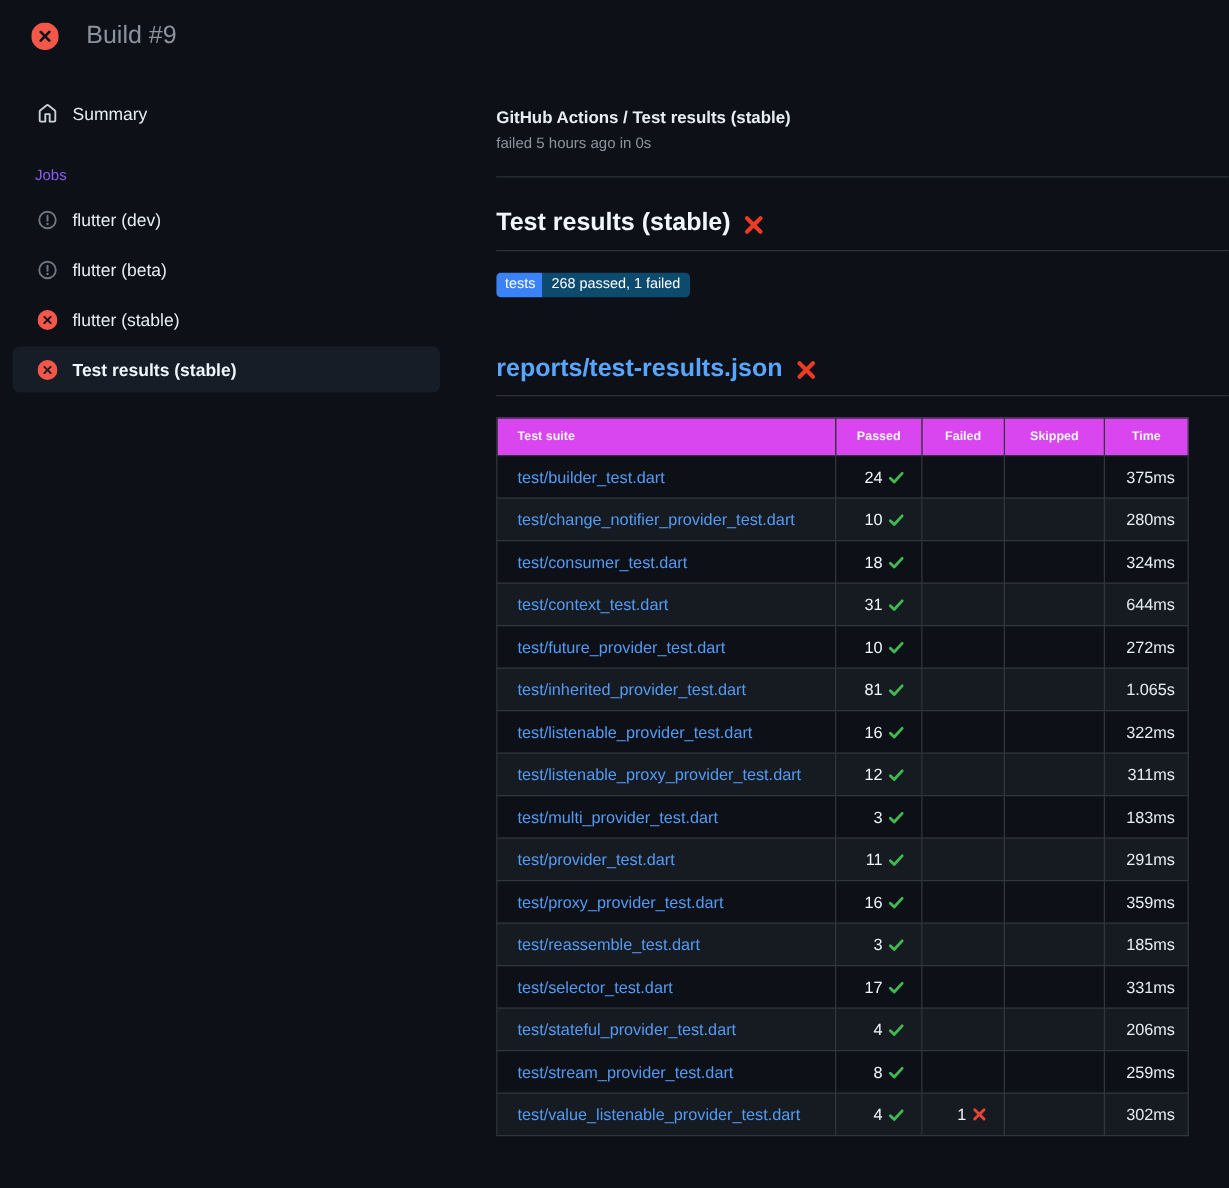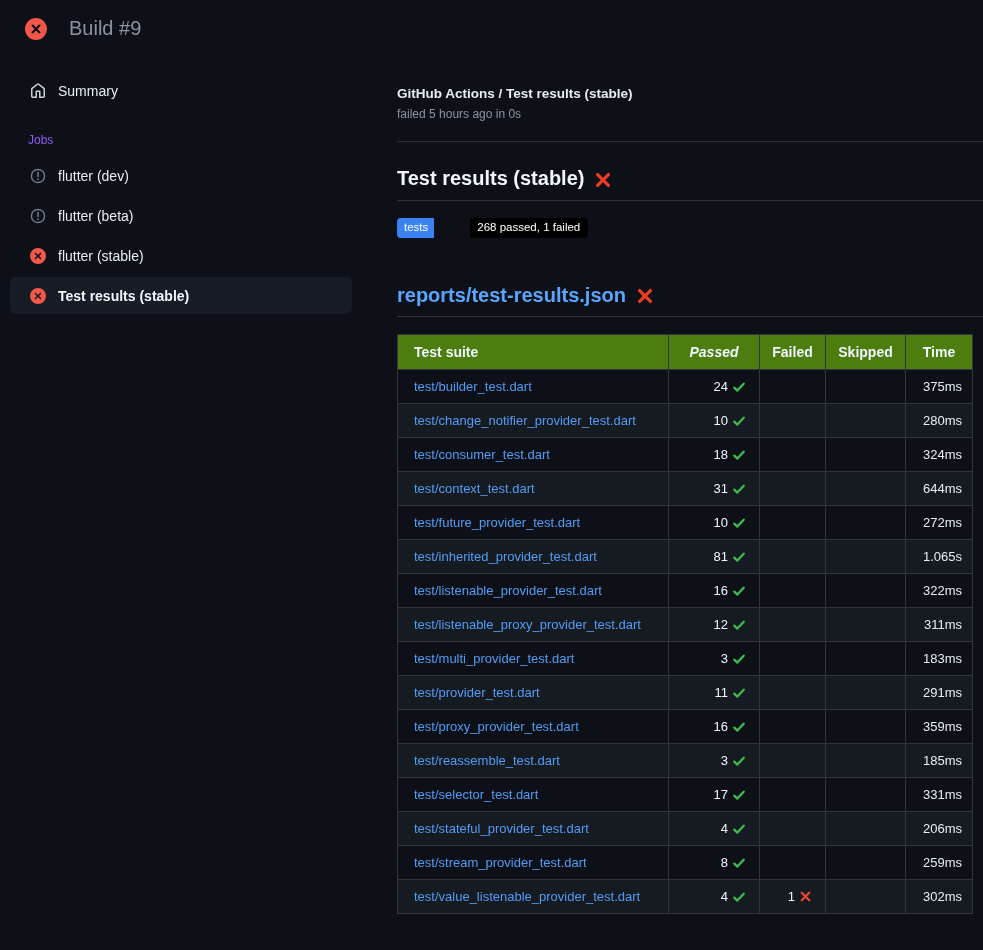--- a/index.html
+++ b/index.html
@@ -48,21 +48,21 @@
     margin-top: 25px; padding-bottom: 10px;
     border-bottom: 1px solid #2b323b;
     font-size: 20px; font-weight: 700; color: #f0f6fc;
     display: flex; align-items: center; gap: 10px;
   }
   .section-heading .x-mark { width: 18px; height: 18px; margin-top: 2px; }
 
   .badge { display: inline-flex; margin-top: 17px; border-radius: 4px; overflow: hidden;
            font-size: 11.5px; font-weight: 400; color: #fff; line-height: 1; }
   .badge .badge-label { background: #3b82f6; padding: 4px 6px 4px 7px; }
-  .badge .badge-value { background: #000000; padding: 4px 8px 4px 7px; margin-left: 36px; }
+  .badge .badge-value { background: #0c4a6e; padding: 4px 8px 4px 7px; }
 
   .report-heading {
     margin-top: 46px; padding-bottom: 9px;
     border-bottom: 1px solid #2b323b;
     font-size: 20px; font-weight: 700; color: #58a6ff;
     display: flex; align-items: center; gap: 10px;
   }
   .report-heading a { color: #58a6ff; text-decoration: none; }
   .report-heading .x-mark { width: 18px; height: 18px; margin-top: 2px; }
 
@@ -70,25 +70,25 @@
   .summary-line b { color: #f0f6fc; }
 
   
   table.results {
     margin-top: 17px; width: 553px;
     border-collapse: collapse; table-layout: fixed;
     font-size: 13px;
   }
   .results th, .results td { border: 1px solid #30363d; }
   .results thead th {
-    background: #4d7c0f; color: #f0f6fc; font-weight: 700;
-    padding: 9px 12px; text-align: center; font-size: 14px;
+    background: #d946ef; color: #f0f6fc; font-weight: 700;
+    padding: 9px 12px; text-align: center; font-size: 10px;
   }
   .results thead th.th-suite { text-align: left; padding-left: 16px; width: 271px; }
-  .results thead th.th-passed  { width: 91px; font-style: italic; }
+  .results thead th.th-passed  { width: 69px; }
   .results thead th.th-failed  { width: 66px; }
   .results thead th.th-skipped { width: 80px; }
   .results thead th.th-time    { width: 67px; }
   .results tbody tr:nth-child(odd)  td { background: #0d1117; }
   .results tbody tr:nth-child(even) td { background: #161b22; }
   .results td { padding: 8px 12px; height: 34px; }
   .results td.td-suite { padding-left: 16px; }
   .results td.td-suite a { color: #539bf5; text-decoration: none; text-align: center; }
   .results td.td-num { text-align: right; padding-right: 13px; color: #f0f6fc; }
   .results td.td-time { text-align: right; padding-right: 10px; color: #e6edf3; }

